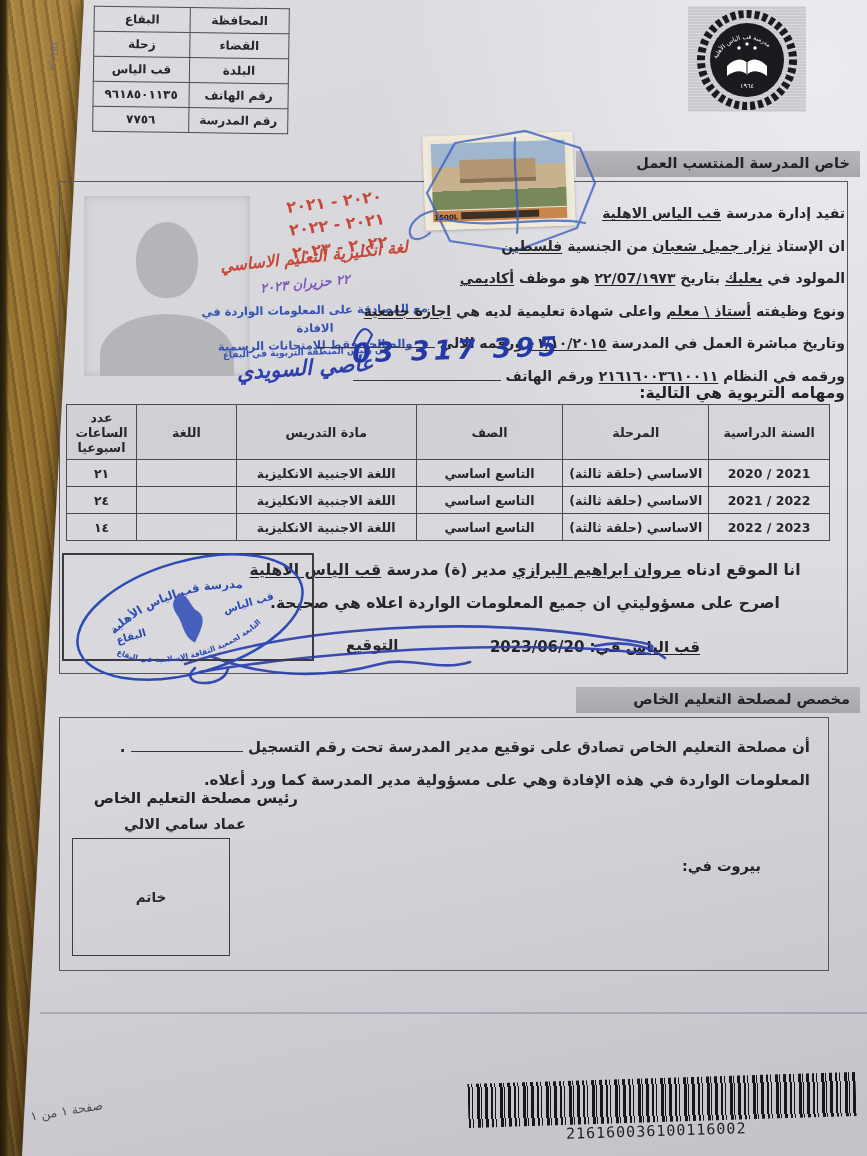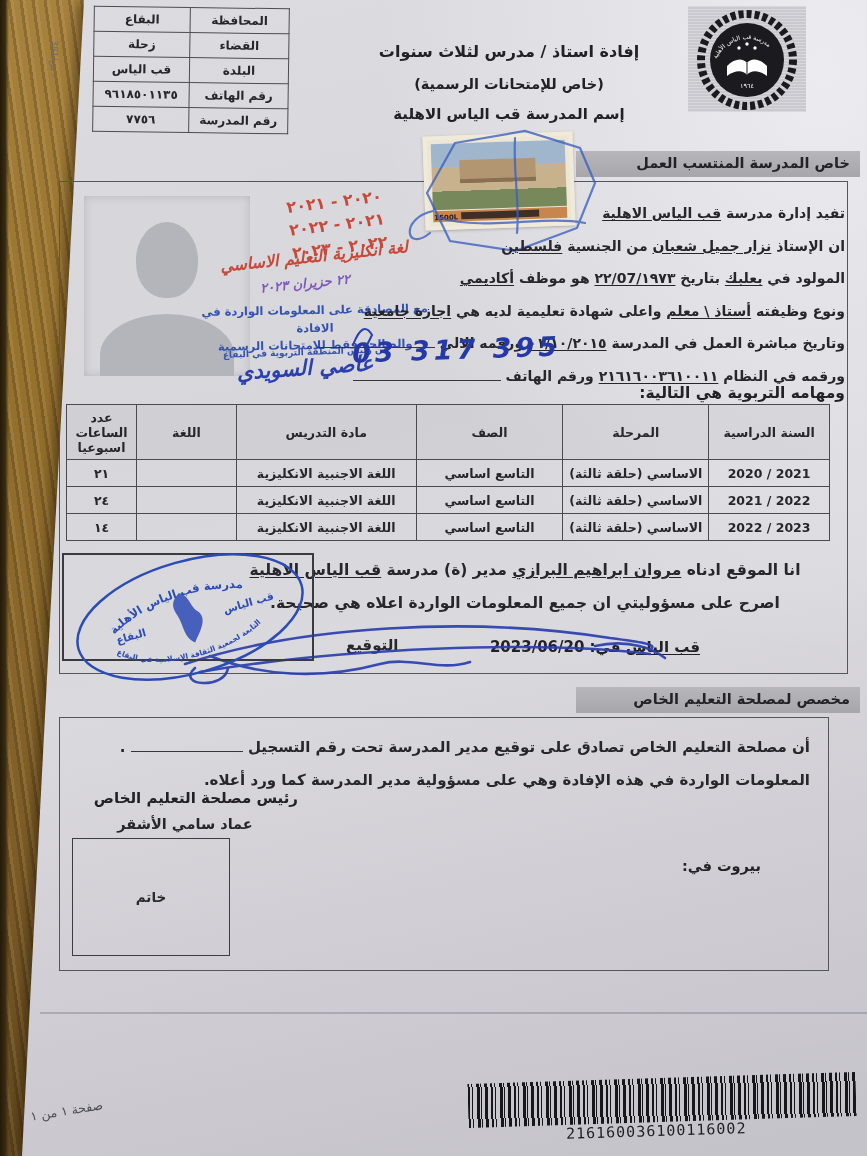--- a/index.html
+++ b/index.html
@@ -164,25 +164,20 @@
           <td class="il">رقم الهاتف</td>
           <td>٩٦١٨٥٠١١٣٥</td>
         </tr>
     <tr>
           <td class="il">رقم المدرسة</td>
           <td>٧٧٥٦</td>
         </tr>
   </tbody>
     </table>
 
-  <div class="title-block abs rtl">
-    <div class="t1">إفادة استاذ / مدرس لثلاث سنوات</div>
-    <div class="t2">(خاص للإمتحانات الرسمية)</div>
-    <div class="t3">إسم المدرسة قب الياس الاهلية</div>
-  </div>
 
   <div class="seal-sq abs"></div>
   <svg class="seal-svg abs" width="104" height="104" viewBox="0 0 104 104">
     <circle cx="52" cy="52" r="46" fill="none" stroke="#1b1b1f" stroke-width="8" stroke-dasharray="5 3"></circle>
     <circle cx="52" cy="52" r="37" fill="#1b1b1f"></circle>
     <defs>
         <path id="sealTopArc" d="M 20,56 A 33,33 0 0 1 84,56"></path>
       </defs>
     <text font-size="6" fill="#ffffff"><textPath href="#sealTopArc" startOffset="6%">مدرسة قب الياس الأهلية</textPath></text>
     <circle cx="44" cy="40" r="1.7" fill="#fff"></circle>
@@ -322,21 +317,21 @@
     </g>
   </svg>
 
   <div class="bar bar2 abs rtl">مخصص لمصلحة التعليم الخاص</div>
   <div class="box box2 abs"></div>
   <div class="p1p2 abs rtl">
     <div class="bl"><span>أن مصلحة التعليم الخاص تصادق على توقيع مدير المدرسة تحت رقم التسجيل </span><span class="blank b110"></span><span> .</span></div>
     <div class="bl">المعلومات الواردة في هذه الإفادة وهي على مسؤولية مدير المدرسة كما ورد أعلاه.</div>
   </div>
   <div class="chief-title abs rtl">رئيس مصلحة التعليم الخاص</div>
-  <div class="chief-name abs rtl">عماد سامي الأشقر</div>
+  <div class="chief-name abs rtl">عماد سامي الالي</div>
   <div class="khatem abs">
       <span>خاتم</span>
     </div>
   <div class="beirut abs rtl">بيروت في:</div>
   <div class="crease abs"></div>
 
   <div class="barcode abs"></div>
   <div class="barcode-num abs">216160036100116002</div>
 
   <div class="page-footer abs rtl">صفحة ١ من ١</div>

